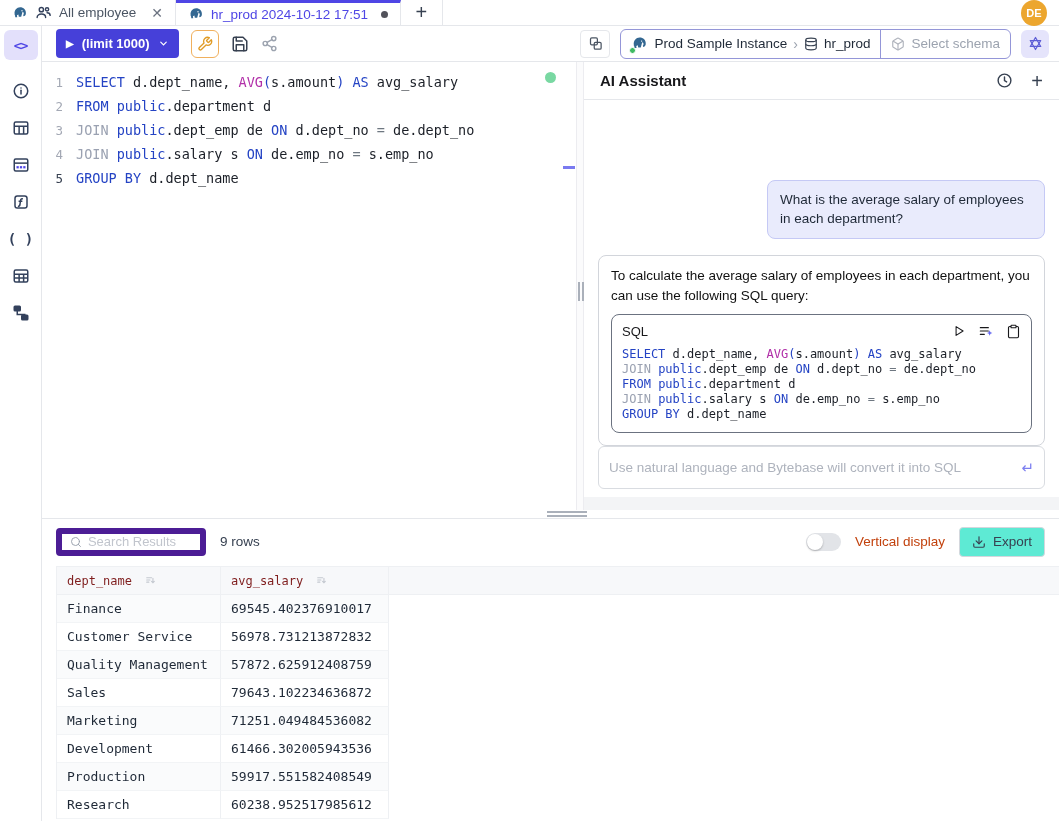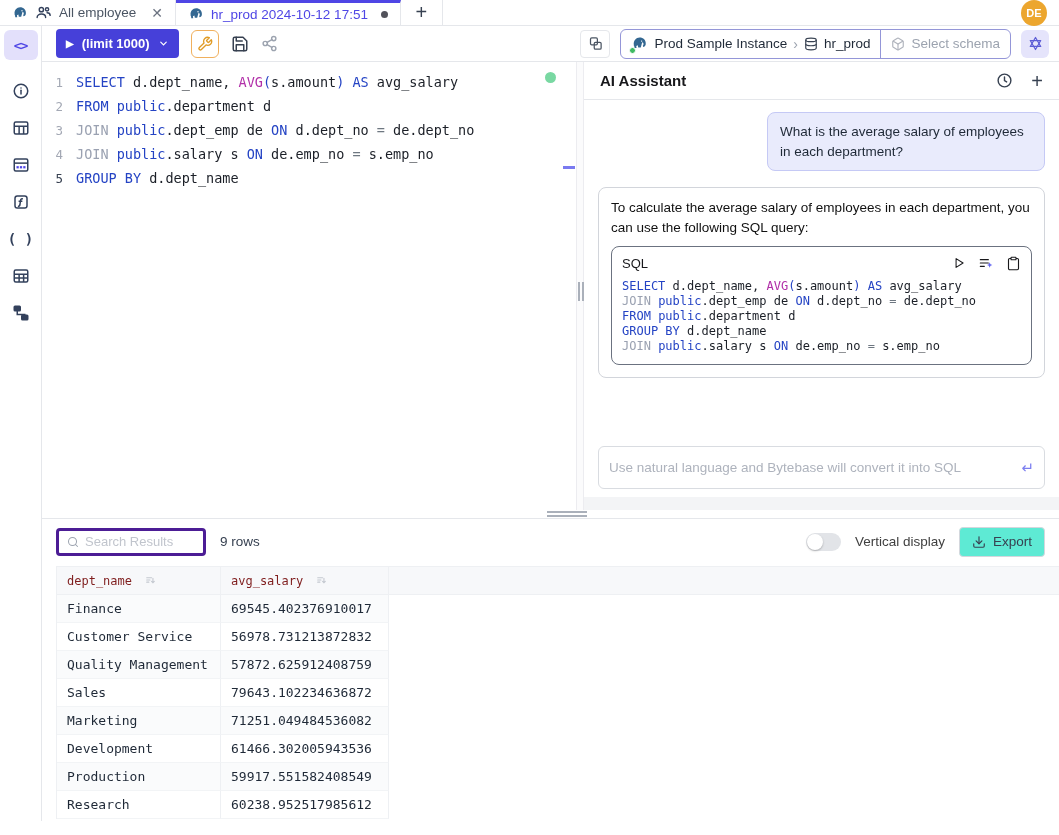--- a/index.html
+++ b/index.html
@@ -58,21 +58,21 @@
 
   .vsplit { width:8px; flex:none; background:#fbfbfc; border-left:1px solid #ececf0; border-right:1px solid #ececf0; position:relative; }
   .vhandle { position:absolute; top:220px; left:1px; display:flex; gap:2px; }
   .vhandle i { width:2px; height:19px; background:#aab0ba; display:block; }
 
   .ai-panel { flex:1; display:flex; flex-direction:column; background:#fff; min-width:0; }
   .ai-header { height:38px; flex:none; display:flex; align-items:center; padding:0 16px; border-bottom:1px solid #e5e7eb; }
   .ai-title { font-size:15px; font-weight:600; color:#18181b; }
   .ai-header-icons { margin-left:auto; display:flex; align-items:center; gap:18px; color:#374151; }
   .ai-plus { font-size:20px; color:#374151; line-height:1; }
-  .ai-body { flex:1; padding:12px 14px 0; display:flex; flex-direction:column; gap:16px; overflow:hidden; }
+  .ai-body { flex:1; padding:12px 14px 0; display:flex; flex-direction:column; gap:16px; overflow:hidden;justify-content:flex-end; }
   .user-bubble { align-self:flex-end; max-width:278px; background:#e9ebfc; border:1px solid #c5c9f5; border-radius:8px; padding:9px 12px; color:#1f2937; line-height:1.45; }
   .assistant-card { border:1px solid #d2d5db; border-radius:8px; padding:10px 12px 12px; color:#111; line-height:1.5; }
   .sql-block { margin-top:7px; border:1px solid #6b7280; border-radius:8px; padding:7px 10px 10px; }
   .sql-head { display:flex; align-items:center; font-size:13px; color:#18181b; }
   .sql-head-icons { margin-left:auto; display:flex; align-items:center; gap:12px; }
   .ai-code { margin-top:6px; font-family:"DejaVu Sans Mono", monospace; font-size:12px; line-height:15px; }
   .ai-code-line { white-space:pre; }
   .ai-input-row { margin:0 14px 8px; flex:none; }
   .ai-input-wrap { height:43px; border:1px solid #d9dce1; border-radius:6px; display:flex; align-items:center; padding:0 10px; gap:8px; }
   .ai-input { flex:1; border:none; outline:none; font-family:inherit; font-size:13.5px; color:#1f2937; background:transparent; }
@@ -81,28 +81,28 @@
   .ai-bottom-strip { height:13px; flex:none; background:#f3f4f6; }
 
   
   .hsplit { height:8px; flex:none; background:#fff; position:relative; }
   .hhandle { position:absolute; left:505px; top:1px; display:flex; flex-direction:column; gap:2px; width:40px; }
   .hhandle i { height:2px; background:#aab0ba; display:block; }
 
   
   .results { height:303px; flex:none; border-top:1px solid #e5e7eb; display:flex; flex-direction:column; background:#fff; }
   .res-toolbar { height:45px; flex:none; display:flex; align-items:center; padding:0 14px; gap:14px; }
-  .search-box { width:150px; height:28px; border:3px solid #4c1d95; border-radius:4px; display:flex; align-items:center; padding:0 8px; gap:6px; }
+  .search-box { width:150px; height:28px; border:6px solid #4c1d95; border-radius:4px; display:flex; align-items:center; padding:0 8px; gap:6px; }
   .search-box input { border:none; outline:none; width:100%; font-family:inherit; font-size:13px; background:transparent; color:#374151; }
   .search-box input::placeholder { color:#c1c5cd; }
   .row-count { color:#374151; }
   .res-right { margin-left:auto; display:flex; align-items:center; gap:14px; }
   .toggle { width:35px; height:18px; border-radius:9px; background:#e2e4e8; position:relative; }
   .toggle .knob { position:absolute; left:1px; top:1px; width:16px; height:16px; border-radius:50%; background:#fff; box-shadow:0 1px 2px rgba(0,0,0,.25); }
-  .toggle-label { color:#404040; }
+  .toggle-label { color:#c2410c; }
   .export-btn { height:30px; border:1px solid #d4d7dd; border-radius:4px; background:#5eead4; display:flex; align-items:center; gap:7px; padding:0 12px; color:#374151; font-size:13.5px; font-family:inherit; }
 
   .tbl { margin:2px 0 0 14px; border-left:1px solid #eef0f3; font-family:"DejaVu Sans Mono", monospace; }
   .tbl-head { display:flex; height:29px; background:#f7f8fa; border-top:1px solid #eef0f3; border-bottom:1px solid #eef0f3; }
   .th { display:flex; align-items:center; gap:12px; padding:0 10px; font-size:12px; color:#7f1d1d; border-right:1px solid #eef0f3; }
   .th.c0 { width:164px; } .th.c1 { width:168px; }
   .th-fill { flex:1; }
   .tbl-row { display:flex; height:28px; }
   .td { padding:0 10px; font-size:13px; color:#1f2937; line-height:27px; border-right:1px solid #eef0f3; border-bottom:1px solid #f2f4f6; white-space:nowrap; overflow:hidden; }
   .td.c0 { width:164px; } .td.c1 { width:168px; }
@@ -319,22 +319,22 @@
                   <svg width="15" height="15" viewBox="0 0 24 24" fill="none" stroke="#18181b" stroke-width="1.8" stroke-linejoin="round">
                       <path d="M16 4h2a2 2 0 0 1 2 2v14a2 2 0 0 1-2 2H6a2 2 0 0 1-2-2V6a2 2 0 0 1 2-2h2"></path>
                       <rect x="8" y="2" width="8" height="4" rx="1"></rect>
                     </svg>
                 </span>
               </div>
               <div class="ai-code" id="ai-sql-lines">
                   <div class="ai-code-line"><span class="tk-kw">SELECT</span><span class="tk-pl"> d.dept_name, </span><span class="tk-fn">AVG</span><span class="tk-kw">(</span><span class="tk-pl">s.amount</span><span class="tk-kw">)</span><span class="tk-pl"> </span><span class="tk-kw">AS</span><span class="tk-pl"> avg_salary</span></div>
                   <div class="ai-code-line"><span class="tk-gr">JOIN</span><span class="tk-pl"> </span><span class="tk-kw">public</span><span class="tk-pl">.dept_emp de </span><span class="tk-kw">ON</span><span class="tk-pl"> d.dept_no </span><span class="tk-op">=</span><span class="tk-pl"> de.dept_no</span></div>
                   <div class="ai-code-line"><span class="tk-kw">FROM</span><span class="tk-pl"> </span><span class="tk-kw">public</span><span class="tk-pl">.department d</span></div>
+                  <div class="ai-code-line"><span class="tk-gr">JOIN</span><span class="tk-pl"> </span><span class="tk-kw">public</span><span class="tk-pl">.salary s </span><span class="tk-kw">ON</span><span class="tk-pl"> de.emp_no </span><span class="tk-op">=</span><span class="tk-pl"> s.emp_no</span></div>
                   <div class="ai-code-line"><span class="tk-kw">GROUP BY</span><span class="tk-pl"> d.dept_name</span></div>
-                  <div class="ai-code-line"><span class="tk-gr">JOIN</span><span class="tk-pl"> </span><span class="tk-kw">public</span><span class="tk-pl">.salary s </span><span class="tk-kw">ON</span><span class="tk-pl"> de.emp_no </span><span class="tk-op">=</span><span class="tk-pl"> s.emp_no</span></div>
                 </div>
             </div>
           </div>
         </div>
         <div class="ai-input-row">
           <div class="ai-input-wrap">
             <input class="ai-input" placeholder="Use natural language and Bytebase will convert it into SQL" style="">
             <span class="enter-key">↵</span>
           </div>
         </div>

